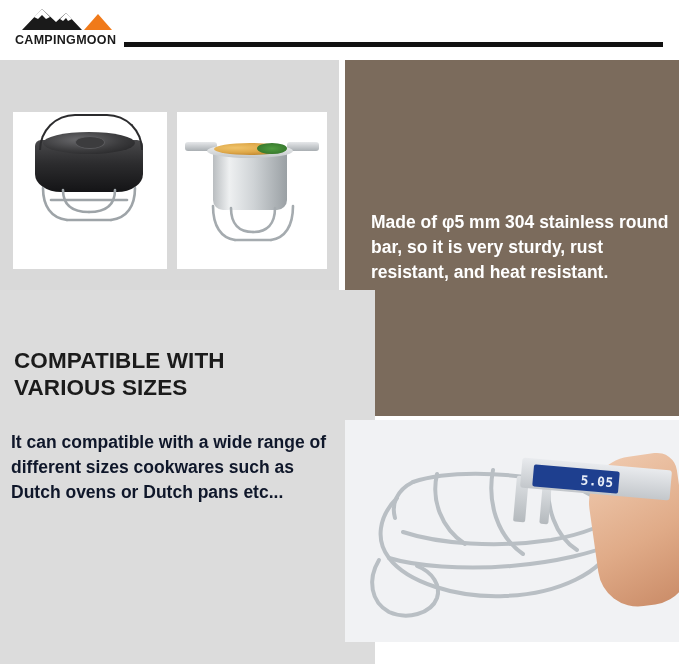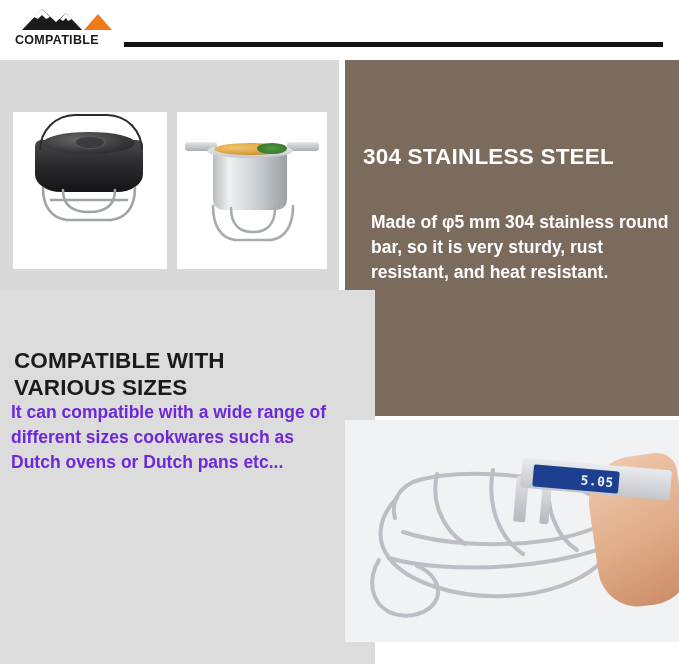--- a/index.html
+++ b/index.html
@@ -138,25 +138,25 @@
     width: 312px;
     font-size: 22.5px;
     font-weight: bold;
     color: #1b1b1b;
     line-height: 1.22;
     letter-spacing: 0.1px;
   }
   .bl-body {
     position: absolute;
     left: 11px;
-    top: 110px;
+    top: 140px;
     width: 318px;
     font-size: 17.5px;
     font-weight: bold;
-    color: #6d28d9;
+    color: #0f172a;
     line-height: 1.42;
   }
 
   
   .br-panel {
     left: 345px;
     top: 420px;
     width: 334px;
     height: 222px;
     background: #f1f2f4;
@@ -328,21 +328,21 @@
 
     <div class="logo-wrap">
       <div class="logo-mark">
         <svg width="96" height="26" viewBox="0 0 96 26">
           <path d="M2 24 L22 3 L36 16 L46 7 L62 24 Z" fill="#1a1a1a"></path>
           <path d="M22 3 L30 11 L26 13 L22 9 L18 13 L14 11 Z" fill="#ffffff"></path>
           <path d="M46 7 L52 13 L48 15 L46 12 L43 15 L40 13 Z" fill="#ffffff"></path>
           <path d="M64 24 L78 8 L92 24 Z" fill="#f07a1a"></path>
         </svg>
       </div>
-      <div class="logo-text">COMPATIBLE</div>
+      <div class="logo-text">CAMPINGMOON</div>
     </div>
 
     <div class="header-rule"></div>
   </div>
 
   <div class="panel tl-panel">
 
     <div class="photo-card photo-a">
       <div class="potA"></div>
       <div class="potA-lidtop"></div>
@@ -377,21 +377,20 @@
             <path d="M28 36 L64 36"></path>
             <path d="M24 4 C24 20 32 28 46 28"></path>
             <path d="M68 4 C68 20 60 28 46 28"></path>
           </g>
         </svg>
       </div>
     </div>
   </div>
 
   <div class="panel tr-panel">
-    <div class="tr-heading">304 STAINLESS STEEL</div>
     <div class="tr-body">Made of φ5 mm 304 stainless round bar, so it is very sturdy, rust resistant, and heat resistant.</div>
   </div>
 
   <div class="panel bl-panel">
     <div class="bl-heading">COMPATIBLE WITH VARIOUS SIZES</div>
     <div class="bl-body">It can compatible with a wide range of different sizes cookwares such as Dutch ovens or Dutch pans etc...</div>
   </div>
 
   <div class="panel br-panel">
     <div class="caliper-scene">

